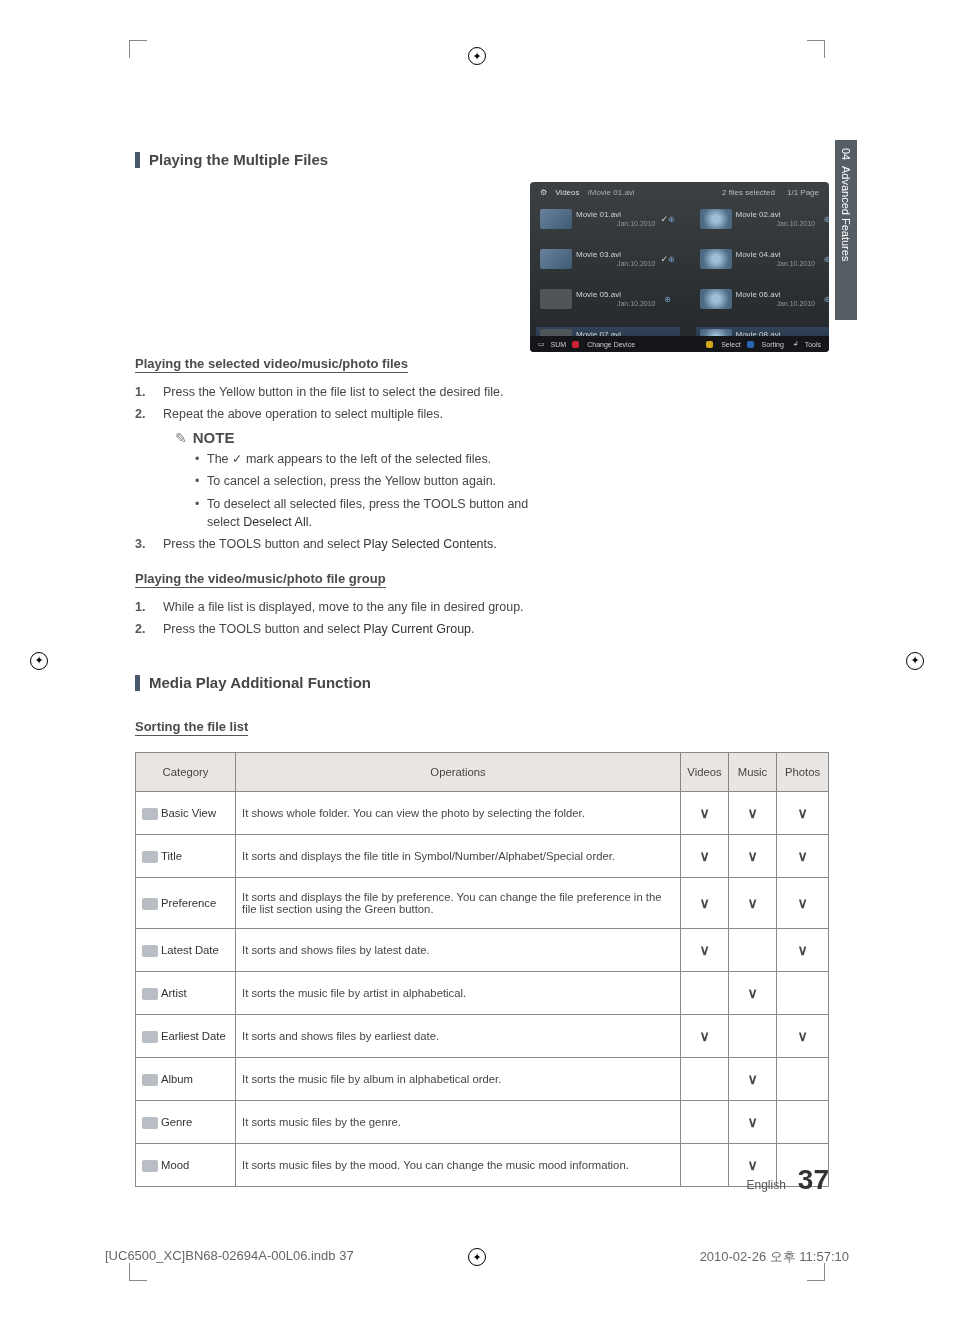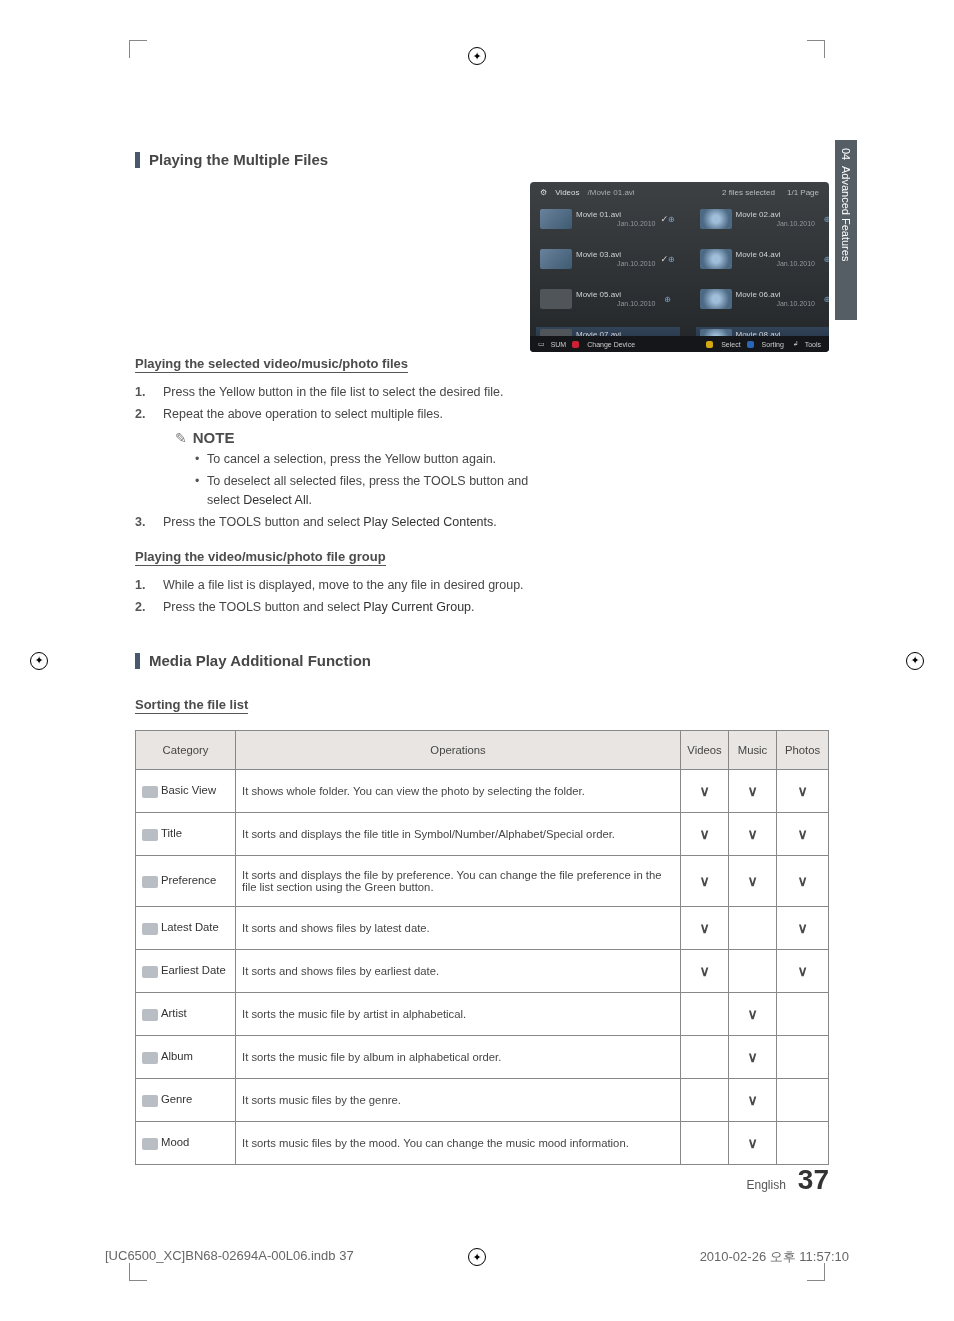--- a/index.html
+++ b/index.html
@@ -208,20 +208,21 @@
           <li>
               <span class="n">2.</span>
               <span>Repeat the above operation to select multiple files.</span>
             </li>
         </ol>
         <div class="note-row">
           <span class="note-icon">✎</span>
           <span class="note-label">NOTE</span>
         </div>
         <ul class="bul">
+          <li><span>The  ✓  mark appears to the left of the selected files.</span></li>
           <li><span>To cancel a selection, press the Yellow button again.</span></li>
           <li>To deselect all selected files, press the TOOLS button and select <b>Deselect All</b>.</li>
         </ul>
         <ol class="steps">
           <li>
               <span class="n">3.</span>
               <span><span>Press the TOOLS button and select </span><b>Play Selected Contents</b><span>.</span></span>
             </li>
         </ol>
 
@@ -280,32 +281,32 @@
             <td class="chev"><span style="font-size:14px">∨</span></td>
           </tr>
           <tr>
             <td class="cat"><span class="cat-icon"></span><b style="color:#333">Latest Date</b></td>
             <td>It sorts and shows files by latest date.</td>
             <td class="chev"><span style="font-size:14px">∨</span></td>
             <td class="chev"></td>
             <td class="chev"><span style="font-size:14px">∨</span></td>
           </tr>
           <tr>
+            <td class="cat"><span class="cat-icon"></span><b style="color:#333">Artist</b></td>
+            <td>It sorts the music file by artist in alphabetical.</td>
+            <td class="chev"></td>
+            <td class="chev"><span style="font-size:14px">∨</span></td>
+            <td class="chev"></td>
+          </tr>
+          <tr>
             <td class="cat"><span class="cat-icon"></span><b style="color:#333">Earliest Date</b></td>
             <td>It sorts and shows files by earliest date.</td>
             <td class="chev"><span style="font-size:14px">∨</span></td>
             <td class="chev"></td>
             <td class="chev"><span style="font-size:14px">∨</span></td>
-          </tr>
-          <tr>
-            <td class="cat"><span class="cat-icon"></span><b style="color:#333">Artist</b></td>
-            <td>It sorts the music file by artist in alphabetical.</td>
-            <td class="chev"></td>
-            <td class="chev"><span style="font-size:14px">∨</span></td>
-            <td class="chev"></td>
           </tr>
           <tr>
             <td class="cat"><span class="cat-icon"></span><b style="color:#333">Album</b></td>
             <td>It sorts the music file by album in alphabetical order.</td>
             <td class="chev"></td>
             <td class="chev"><span style="font-size:14px">∨</span></td>
             <td class="chev"></td>
           </tr>
           <tr>
             <td class="cat"><span class="cat-icon"></span><b style="color:#333">Genre</b></td>

